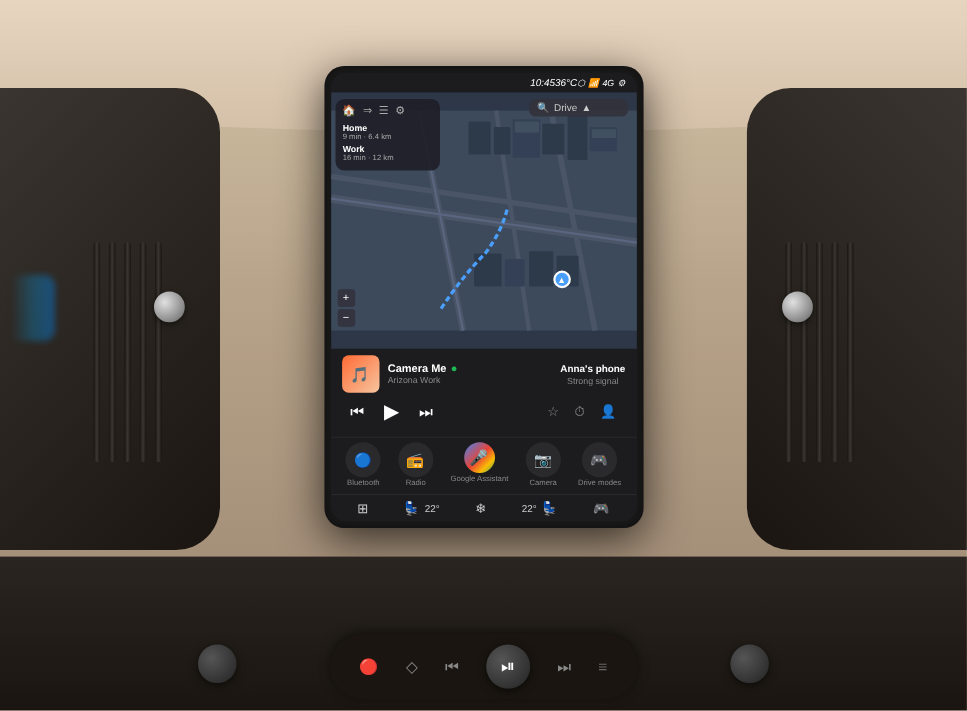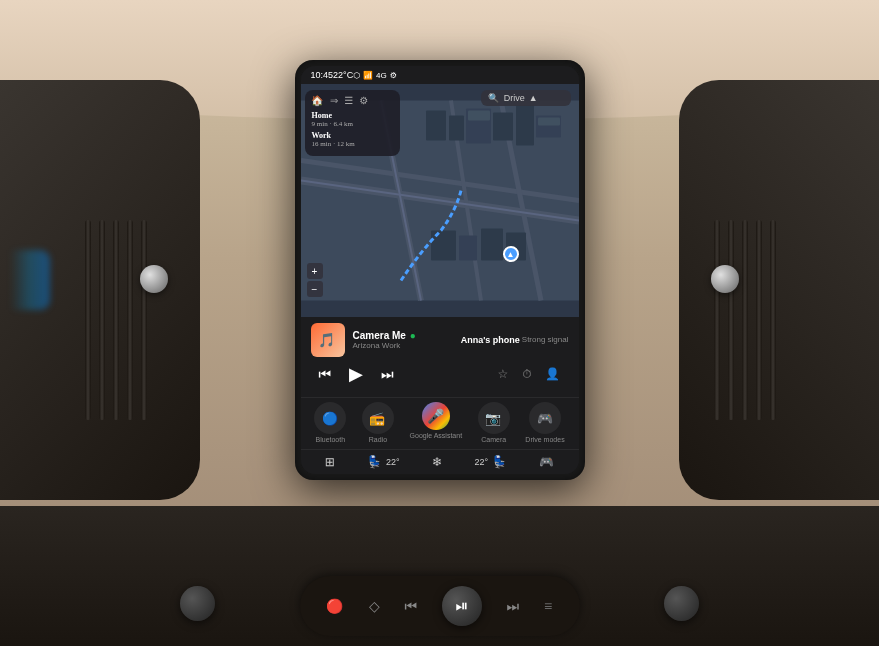--- a/index.html
+++ b/index.html
@@ -134,26 +134,27 @@
       border-radius: 14px;
       overflow: hidden;
       display: flex;
       flex-direction: column;
     }
 
     
     .status-bar {
       background: #1c1c1e;
       display: flex;
-      justify-content: flex-start;
+      justify-content: flex-end;
       align-items: center;
       padding: 4px 10px;
       font-size: 9px;
       color: #ffffff;
       min-height: 18px;
+      font-style: italic;
     }
 
     .status-icons {
       display: flex;
       gap: 3px;
       align-items: center;
       font-size: 8px;
     }
 
     
@@ -198,21 +199,20 @@
       margin-bottom: 5px;
     }
 
     .nav-icon {
       color: #aaa;
       font-size: 10px;
     }
 
     .nav-destination {
       margin-bottom: 3px;
-      font-family: Liberation Serif, serif;
     }
 
     .nav-dest-label {
       font-size: 8px;
       font-weight: bold;
       color: #fff;
     }
 
     .nav-dest-time {
       font-size: 7px;
@@ -298,22 +298,22 @@
       color: #888;
     }
 
     .spotify-icon {
       color: #1db954;
       font-size: 10px;
     }
 
     .media-right {
       display: flex;
-      flex-direction: row;
-      align-items: flex-start;
+      flex-direction: column;
+      align-items: center;
       gap: 2px;
     }
 
     .phone-label {
       font-size: 9px;
       font-weight: bold;
       color: #fff;
     }
 
     .signal-label {
@@ -522,21 +522,21 @@
     <div class="vent-slat"></div>
   </div>
 </div>
 <div class="knob-right"></div>
 
 <div class="screen-bezel">
   <div class="screen">
 
     <div class="status-bar">
       <span>10:45</span>
-      <span>22°C</span>
+      <span>36°C</span>
       <div class="status-icons">
         <span>⬡</span>
         <span>📶</span>
         <span>4G</span>
         <span>⚙</span>
       </div>
     </div>
 
     <div class="map-area">
 

